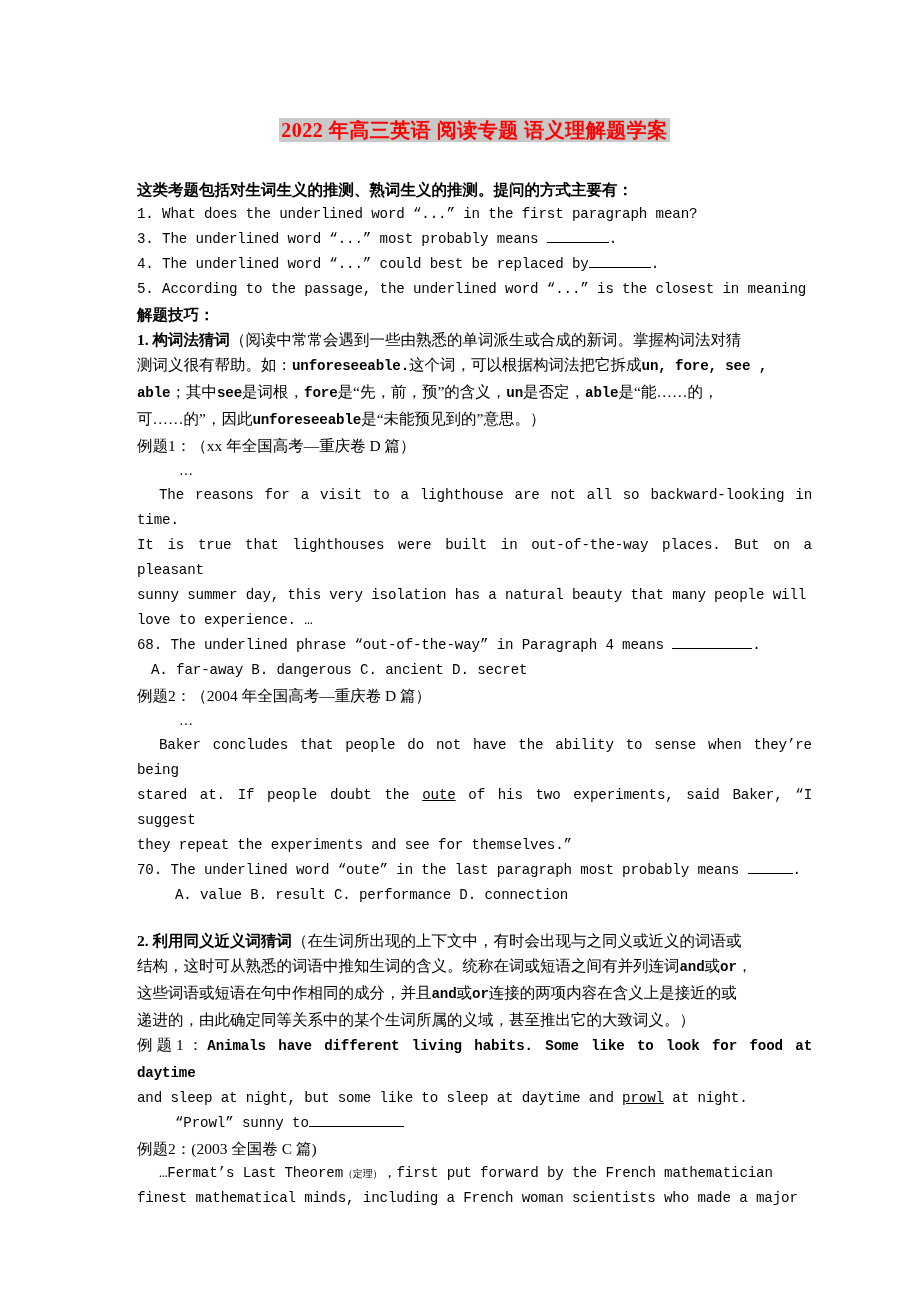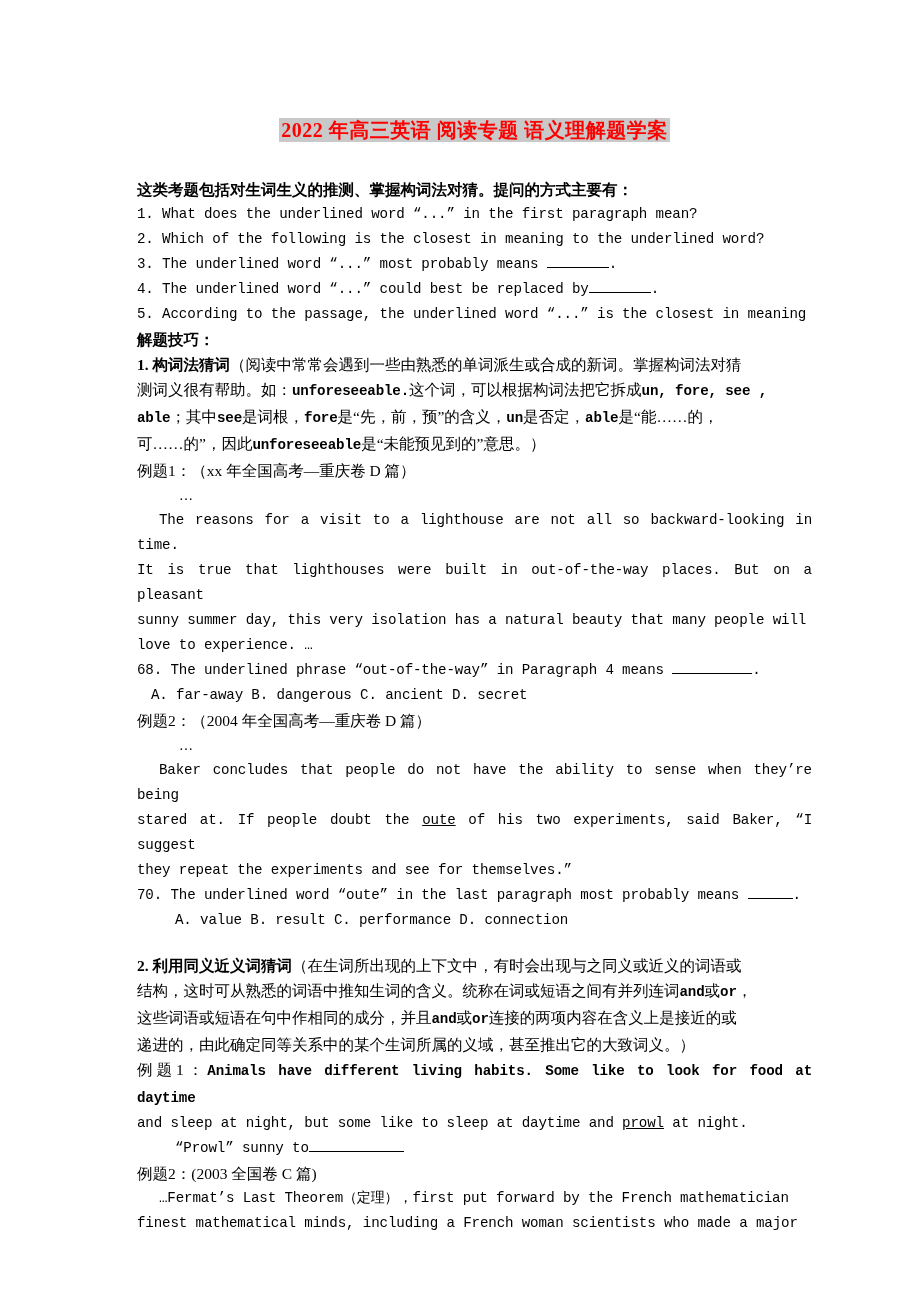--- a/index.html
+++ b/index.html
@@ -59,22 +59,22 @@
     letter-spacing: -0.15px;
     text-align: justify;
   }
   .mono-in {
     font-family: "Liberation Mono", "DejaVu Sans Mono", monospace;
     font-size: 14.2px;
     letter-spacing: -0.15px;
     font-weight: bold;
   }
   .serif-in {
-    font-family: Liberation Mono, monospace;
-    font-size: 14px;
+    font-family: Liberation Serif, serif;
+    font-size: 10px;
   }
 
   .ind-1 { text-indent: 22px; }
   .ind-2 { padding-left: 38px; }
   .ind-3 { padding-left: 14px; }
   .ind-dots { padding-left: 42px; }
 
   .u { text-decoration: underline; }
   .blank {
     display: inline-block;
@@ -105,24 +105,23 @@
 </style>
 </head>
 <body>
 
 <div class="page">
 
   <div class="doc-title">
     <span class="hl">2022 年高三英语 阅读专题 语义理解题学案</span>
   </div>
 
-  <p class="zh zh-b">这类考题包括对生词生义的推测、掌握构词法对猜。提问的方式主要有：</p>
+  <p class="zh zh-b">这类考题包括对生词生义的推测、熟词生义的推测。提问的方式主要有：</p>
 
   <p class="en">1. What does the underlined word “...” in the first paragraph mean?</p>
-  <p class="en">2. Which of the following is the closest in meaning to the underlined word?</p>
   <p class="en"><span>3. The underlined word “...” most probably means </span><span class="blank b62"></span><span>.</span></p>
   <p class="en"><span>4. The underlined word “...” could best be replaced by</span><span class="blank b62"></span><span>.</span></p>
   <p class="en">5. According to the passage, the underlined word “...” is the closest in meaning</p>
 
   <p class="zh zh-b">解题技巧：</p>
 
   <p class="sect-head"><span class="lead">1.</span> <span class="lead">构词法猜词</span><span>（</span><span>阅读中常常会遇到一些由熟悉的单词派生或合成的新词。掌握构词法对猜</span></p>
   <p class="zh"><span>测词义很有帮助。如：</span><span class="mono-in">unforeseeable.</span><span>这个词，可以根据构词法把它拆成</span><span class="mono-in">un, fore, see ,</span></p>
   <p class="zh"><span class="mono-in">able</span><span>；其中</span><span class="mono-in">see</span><span>是词根，</span><span class="mono-in">fore</span><span>是“先，前，预”的含义，</span><span class="mono-in">un</span><span>是否定，</span><span class="mono-in">able</span><span>是“能……的，</span></p>
   <p class="zh"><span>可……的”，因此</span><span class="mono-in">unforeseeable</span><span>是“未能预见到的”意思。）</span></p>

